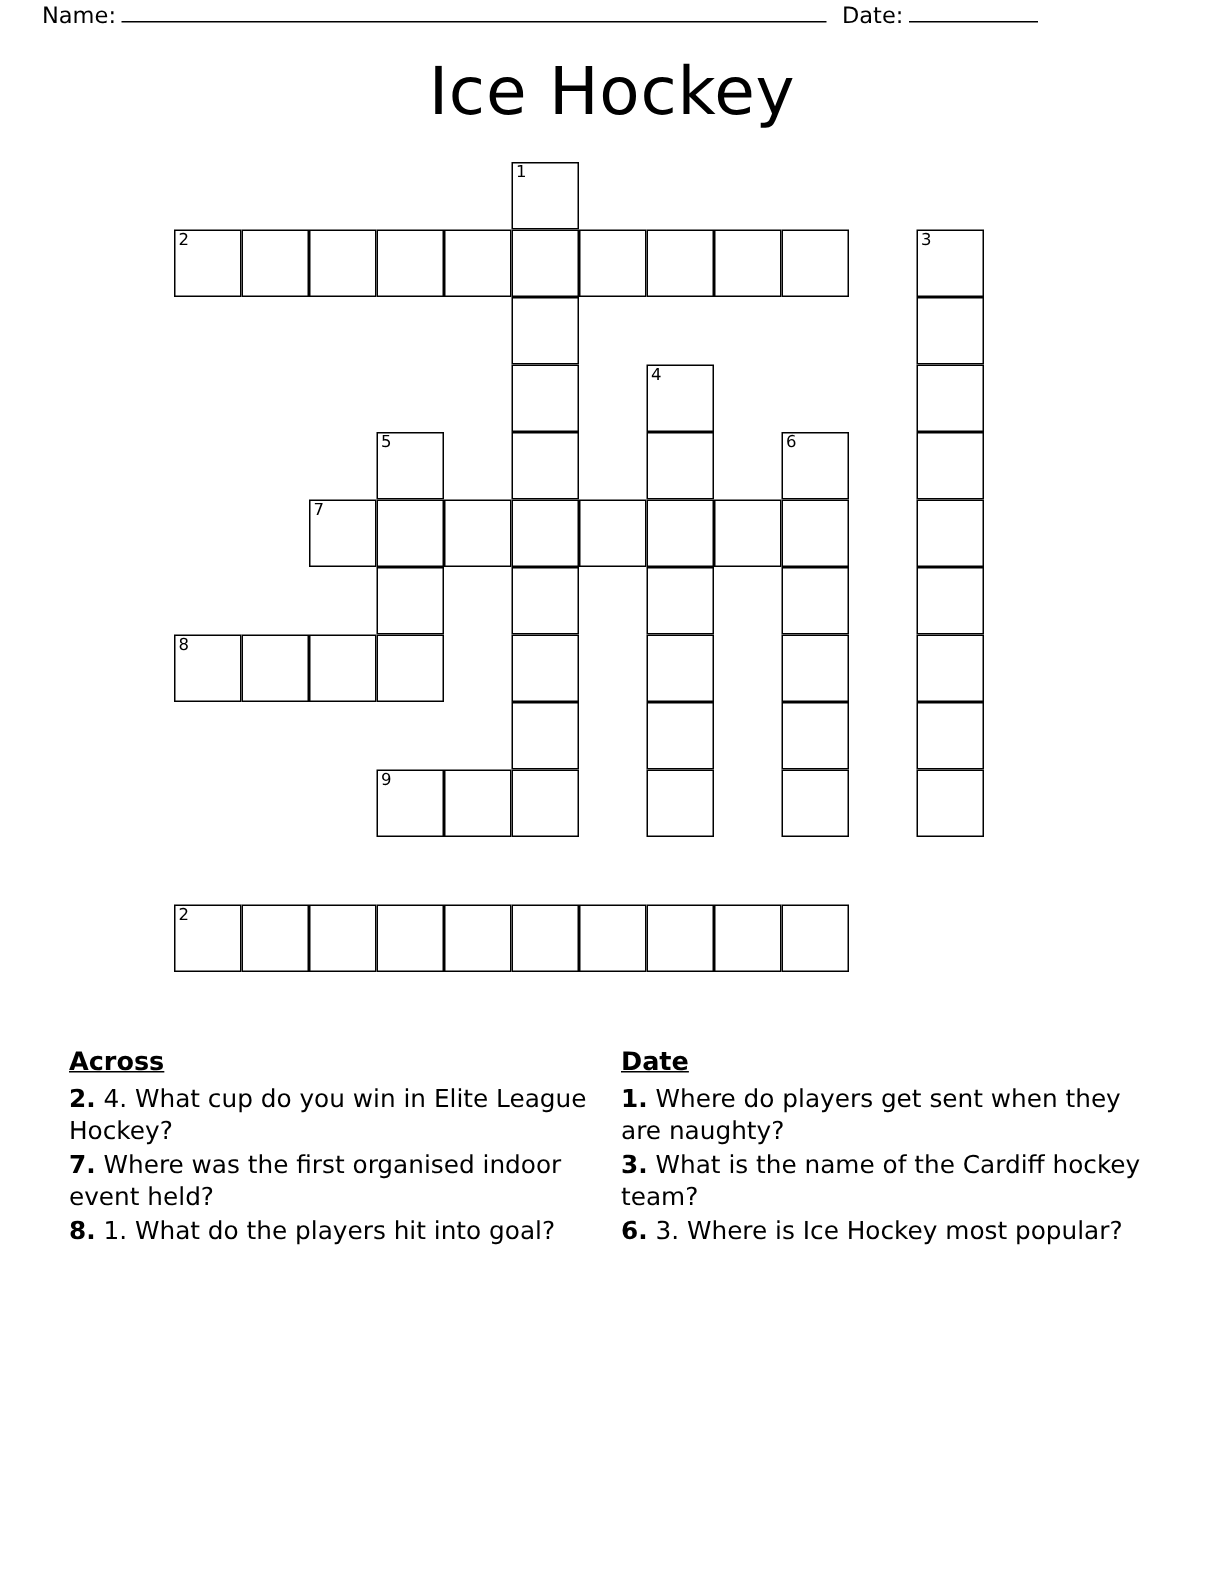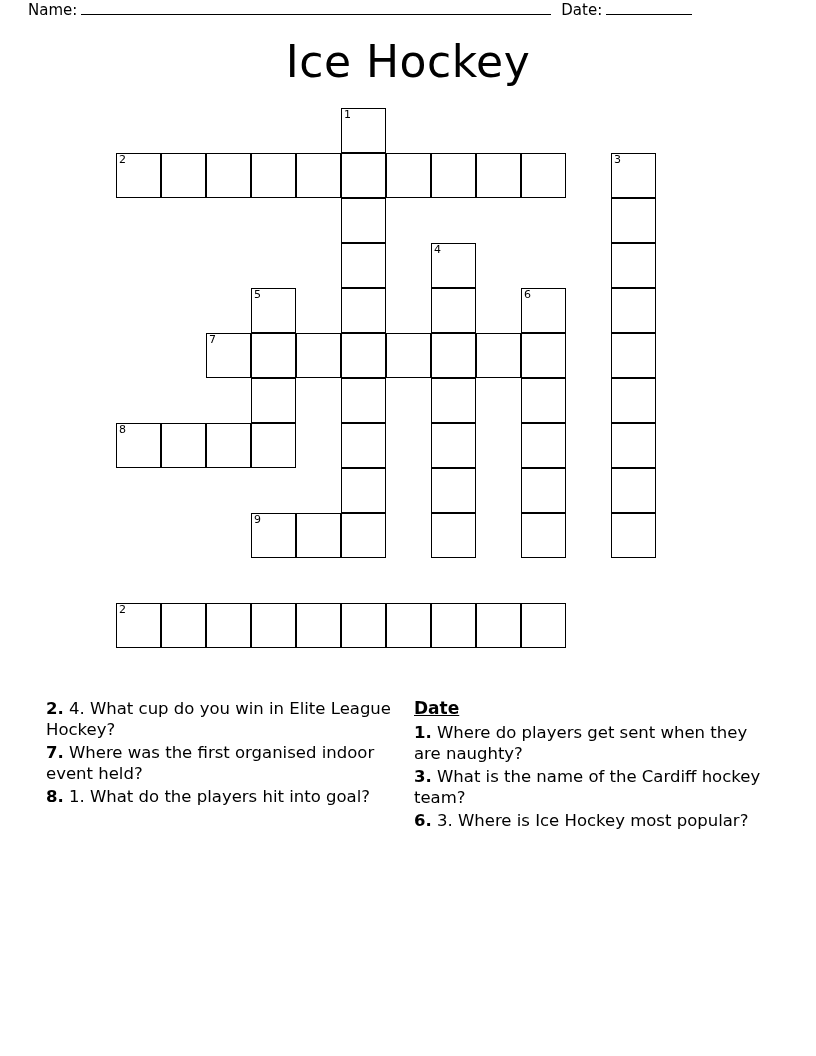--- a/index.html
+++ b/index.html
@@ -205,20 +205,21 @@
       <div class="cell" style="left: 180px; top: 495px;"></div>
       <div class="cell" style="left: 225px; top: 495px;"></div>
       <div class="cell" style="left: 270px; top: 495px;"></div>
       <div class="cell" style="left: 315px; top: 495px;"></div>
       <div class="cell" style="left: 360px; top: 495px;"></div>
       <div class="cell" style="left: 405px; top: 495px;"></div>
     </div>
 
   <div class="clues">
     <div class="clue-col">
+      <div class="clue-head">Across</div>
       <div id="across-list">
           <div class="clue"><b>2.</b><span> 4. What cup do you win in Elite League Hockey?</span></div>
           <div class="clue"><b>7.</b><span> Where was the first organised indoor event held?</span></div>
           <div class="clue"><b>8.</b><span> 1. What do the players hit into goal?</span></div>
         </div>
     </div>
     <div class="clue-col">
       <div class="clue-head">Date</div>
       <div id="down-list">
           <div class="clue"><b>1.</b><span> Where do players get sent when they are naughty?</span></div>

